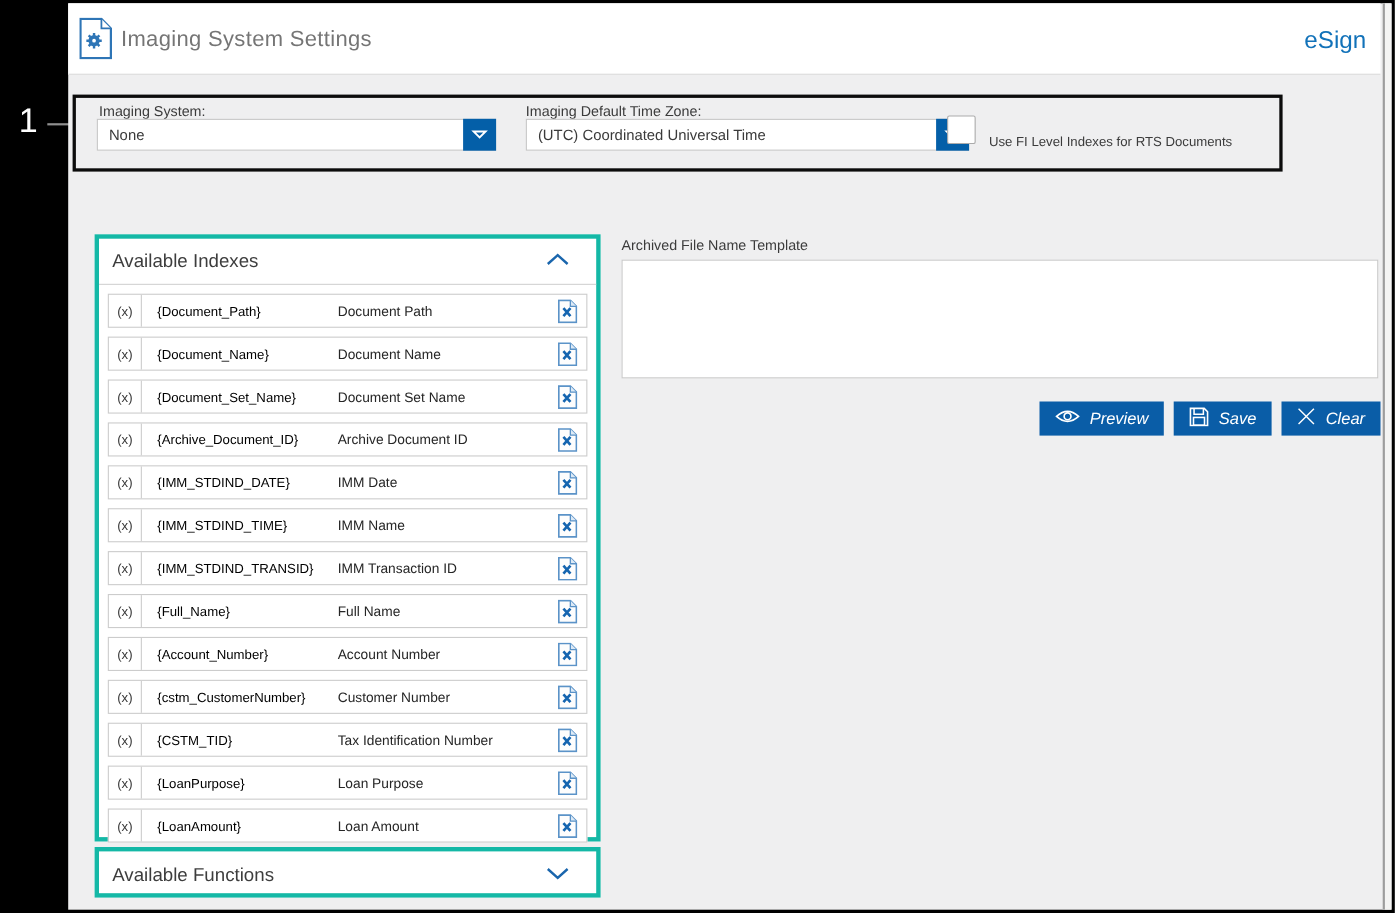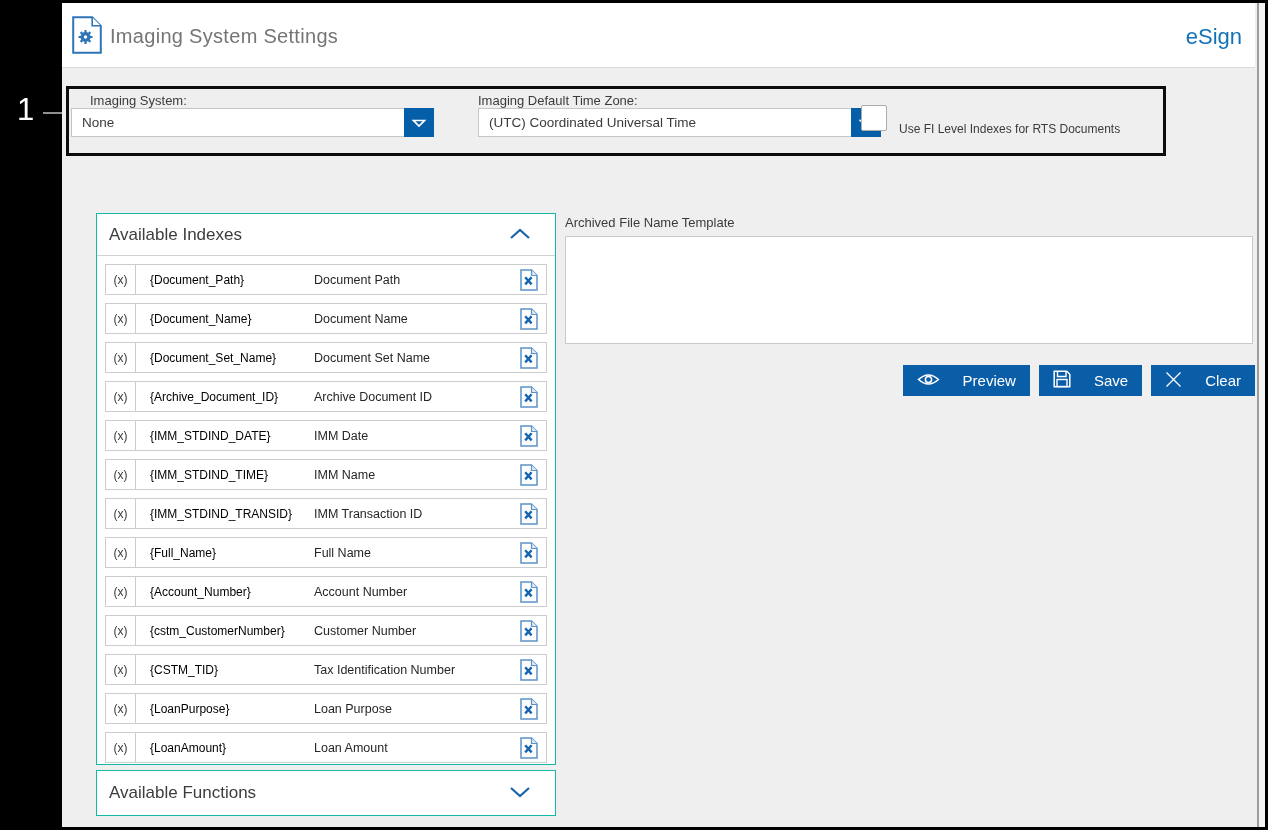--- a/index.html
+++ b/index.html
@@ -69,22 +69,22 @@
   }
   .checkbox {
     position:absolute; left:792px; top:16px; width:26px; height:26px;
     background:#fff; border:1px solid #ababab; border-radius:2px; cursor:pointer;
   }
   .check-label { position:absolute; left:830px; top:33px; font-size:12px; color:#3b3b3b; }
   .check-note  { position:absolute; left:830px; top:47px; font-size:12px; color:#3b3b3b; }
 
   
   .card {
-    position:absolute; left:34px; width:460px;
-    background:#fff; border:1px solid #14b8a6;
+    position:absolute; left:24px; width:460px;
+    background:#fff; border:4px solid #14b8a6;
   }
   .card-header {
     height:42px; display:flex; align-items:center;
     padding:0 24px 0 12px; cursor:pointer;
   }
   .card-header .card-title { flex:1; font-size:17px; color:#3d3d3d; }
   .indexes-card { top:210px; height:552px; }
   .indexes-card .card-header { border-bottom:1px solid #d2d2d2; }
   .functions-card { top:767px; height:46px; }
   .functions-card .card-header { height:44px;gap:38px; }
@@ -116,21 +116,21 @@
     font-family:"Liberation Sans","DejaVu Sans",sans-serif; font-size:13px; padding:6px;
   }
   .actions {
     position:absolute; top:362px; right:10px;
     display:flex; gap:9px;
   }
   .btn {
     height:31px; padding:0 14px;
     background:#0a5da7; color:#fff; border:none;
     font-family:"Liberation Sans","DejaVu Sans",sans-serif; font-size:15px;
-    display:flex; align-items:center; gap:23px; cursor:pointer;
+    display:flex; align-items:center; gap:9px; cursor:pointer;font-style:italic;
   }
 </style>
 </head>
 <body>
 
 <div class="callout-number">1</div>
 <div class="callout-tick"></div>
 
 <div class="app">
 
@@ -143,21 +143,21 @@
         <path d="M18 21 L20.5 21 M16.7 24.2 L18.4 25.9 M13.5 25.5 L13.5 28 M10.3 24.2 L8.6 25.9 M9 21 L6.5 21 M10.3 17.8 L8.6 16.1 M13.5 16.5 L13.5 14 M16.7 17.8 L18.4 16.1" stroke="#2e75b6" stroke-width="2.2"></path>
         <circle cx="13.5" cy="21" r="1.7" fill="#ffffff"></circle>
       </svg>
     </span>
     <div class="app-title">Imaging System Settings</div>
     <div class="brand">eSign</div>
   </div>
 
   <div class="settings-bar">
     <div class="field-label" style="left:21px">Imaging System:</div>
-    <div class="select" style="left:2px; width:363px">
+    <div class="select" style="left:19px; width:363px">
       <span class="select-value">None</span>
       <span class="select-btn">
         <span>
           <svg width="16" height="9" viewBox="0 0 16 9">
               <path d="M2.5 1.5 L13.5 1.5 L8 7 Z" fill="none" stroke="#ffffff" stroke-width="1.7"></path>
             </svg>
         </span>
       </span>
     </div>
 

